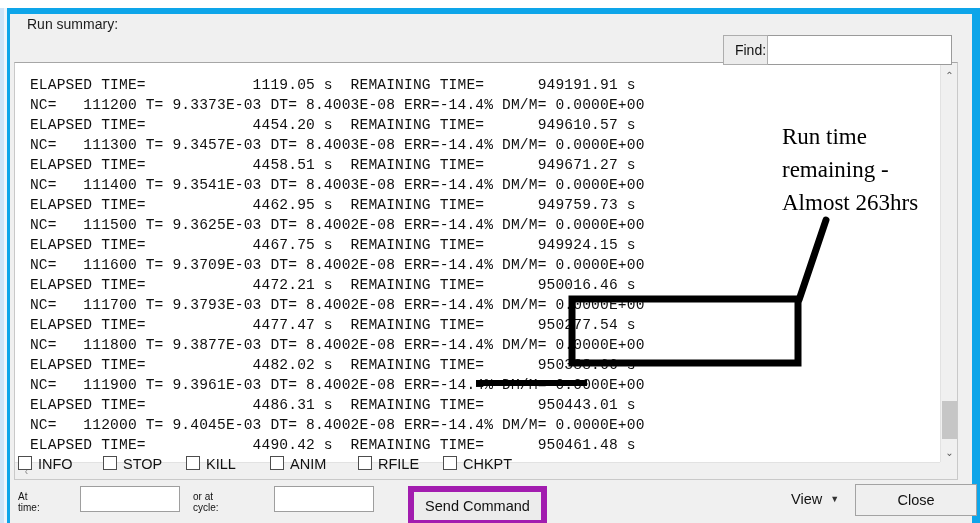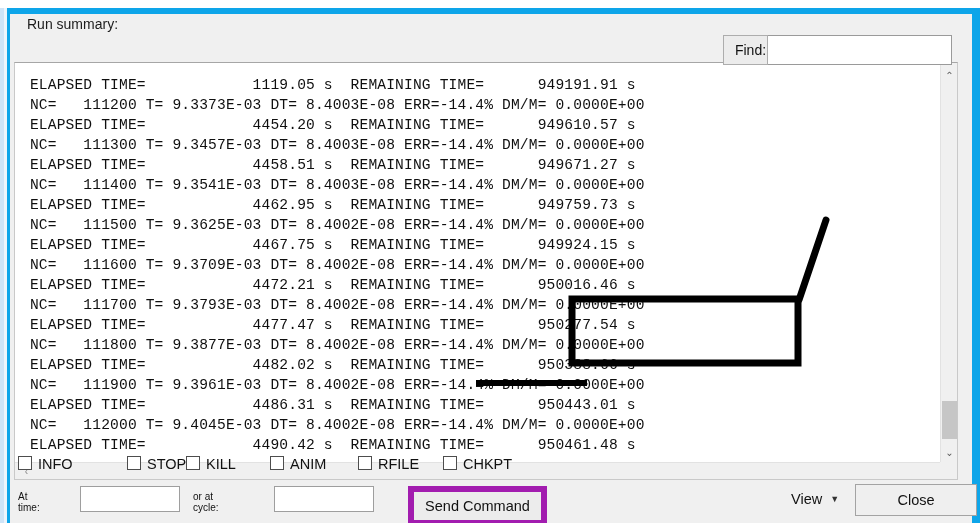--- a/index.html
+++ b/index.html
@@ -187,27 +187,32 @@
     <div class="find-btn">Find:</div>
     <input class="find-input" type="text" value="" style="">
   </div>
 
   <svg class="annot-svg" viewBox="0 0 980 523">
     <rect x="572" y="291" width="226" height="64" fill="none" stroke="#000000" stroke-width="7"></rect>
     <line x1="826" y1="212" x2="799" y2="292" stroke="#000000" stroke-width="7" stroke-linecap="round"></line>
     <line x1="476" y1="375" x2="587" y2="375" stroke="#000000" stroke-width="6" stroke-linecap="butt"></line>
   </svg>
 
+  <div class="annot-text">
+    <div>Run time</div>
+    <div>remaining -</div>
+    <div>Almost 263hrs</div>
+  </div>
 
   <div class="checkrow" id="checkrow">
       <div class="chk" style="left: 0px;">
         <span class="box"></span>
         <span>INFO</span>
       </div>
-      <div class="chk" style="left: 85px; margin-left: 24px;">
+      <div class="chk" style="left: 85px;">
         <span class="box"></span>
         <span>STOP</span>
       </div>
       <div class="chk" style="left: 168px;">
         <span class="box"></span>
         <span>KILL</span>
       </div>
       <div class="chk" style="left: 252px;">
         <span class="box"></span>
         <span>ANIM</span>

